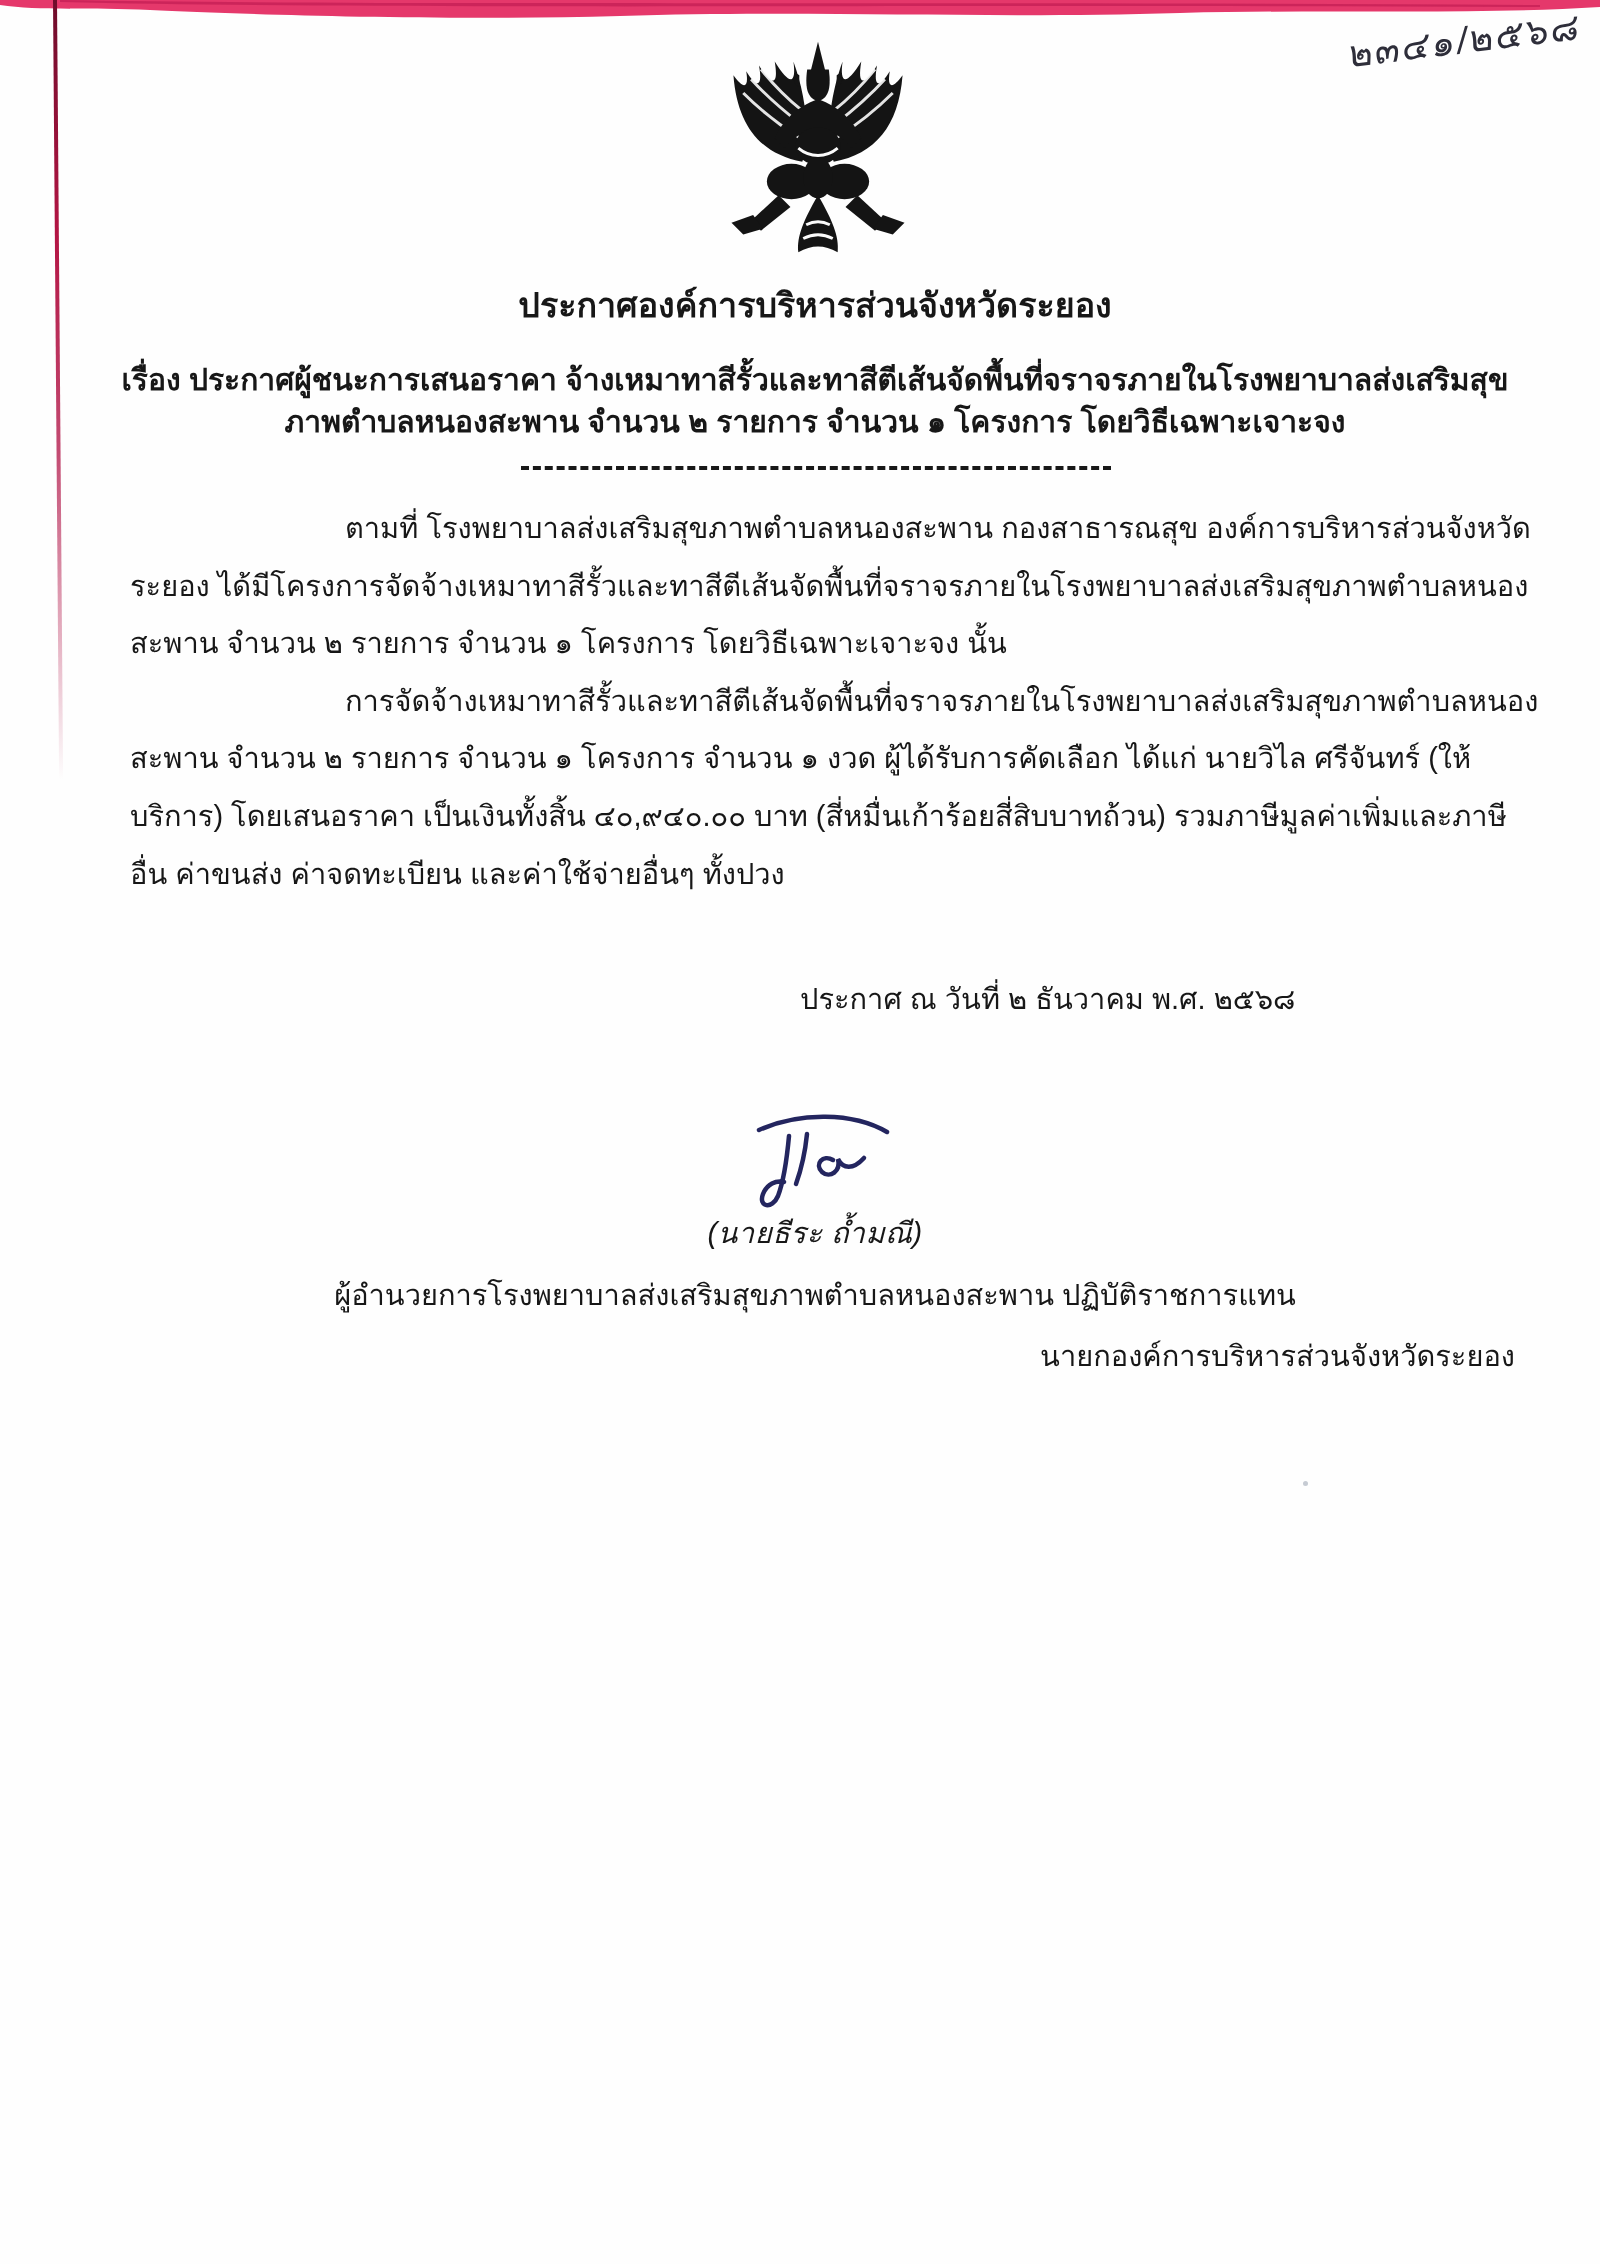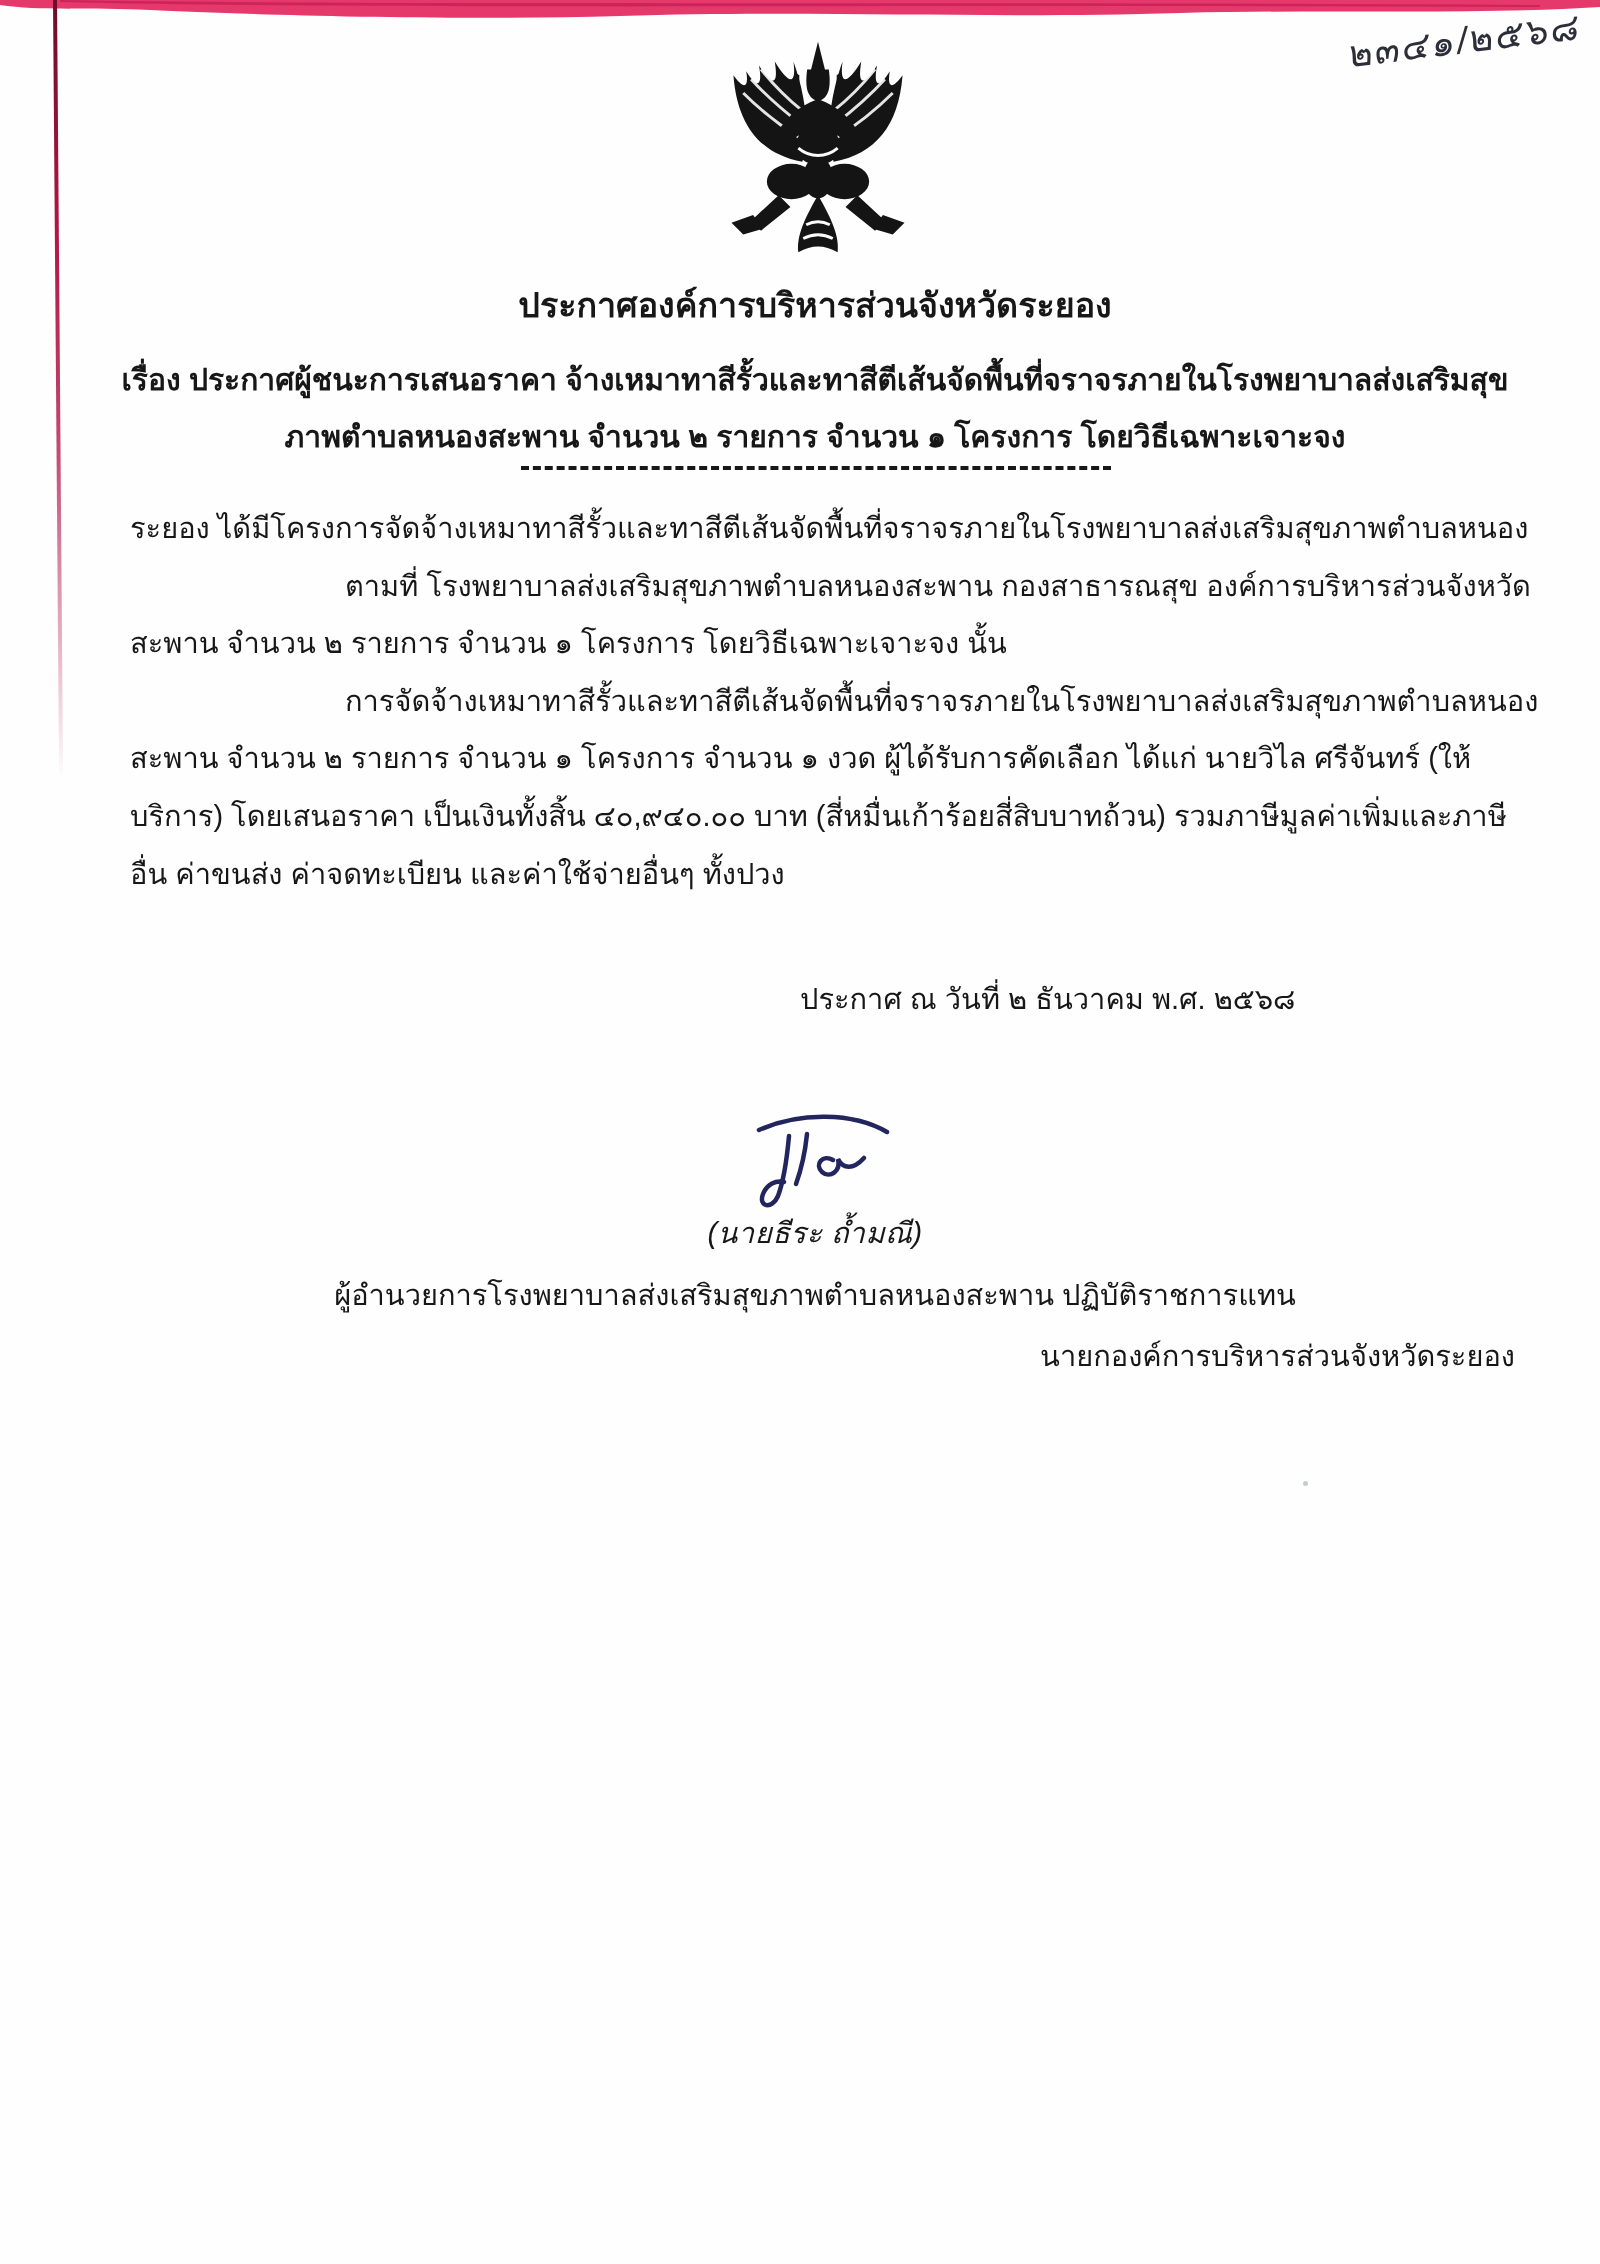--- a/index.html
+++ b/index.html
@@ -25,21 +25,21 @@
     transform:rotate(-7deg) skewX(-9deg);
     letter-spacing:2px;white-space:nowrap;
   }
   .speck{position:absolute;width:5px;height:5px;border-radius:50%;background:#98a0ae;opacity:.55;}
   
   .emblem{position:absolute;top:36px;left:700px;width:236px;height:230px;}
   
   .center-block{position:absolute;left:115px;width:1400px;text-align:center;}
   .title{top:278px;font-size:34px;font-weight:700;}
   .subject1{top:356px;font-size:30px;font-weight:700;}
-  .subject2{top:398px;font-size:30px;font-weight:700;margin-top:15px;}
+  .subject2{top:398px;font-size:30px;font-weight:700;}
   .divider{
     position:absolute;top:466px;left:521px;width:590px;height:0;
     border-top:4px dashed #181818;
   }
   .body-text{
     position:absolute;left:130px;top:500px;width:1350px;
     font-size:29px;line-height:57.6px;white-space:nowrap;
   }
   .body-line{height:57.6px;}
   .indent{padding-left:215px;}
@@ -109,22 +109,22 @@
     </g>
   </svg>
 
   <div class="center-block title">ประกาศองค์การบริหารส่วนจังหวัดระยอง</div>
   <div class="center-block subject1">เรื่อง ประกาศผู้ชนะการเสนอราคา จ้างเหมาทาสีรั้วและทาสีตีเส้นจัดพื้นที่จราจรภายในโรงพยาบาลส่งเสริมสุข</div>
   <div class="center-block subject2">ภาพตำบลหนองสะพาน จำนวน ๒ รายการ จำนวน ๑ โครงการ โดยวิธีเฉพาะเจาะจง</div>
 
   <div class="divider"></div>
 
   <div class="body-text">
+    <div class="body-line indent">ตามที่ โรงพยาบาลส่งเสริมสุขภาพตำบลหนองสะพาน กองสาธารณสุข องค์การบริหารส่วนจังหวัด</div>
     <div class="body-line">ระยอง ได้มีโครงการจัดจ้างเหมาทาสีรั้วและทาสีตีเส้นจัดพื้นที่จราจรภายในโรงพยาบาลส่งเสริมสุขภาพตำบลหนอง</div>
-    <div class="body-line indent">ตามที่ โรงพยาบาลส่งเสริมสุขภาพตำบลหนองสะพาน กองสาธารณสุข องค์การบริหารส่วนจังหวัด</div>
     <div class="body-line">สะพาน จำนวน ๒ รายการ จำนวน ๑ โครงการ โดยวิธีเฉพาะเจาะจง  นั้น</div>
     <div class="body-line indent">การจัดจ้างเหมาทาสีรั้วและทาสีตีเส้นจัดพื้นที่จราจรภายในโรงพยาบาลส่งเสริมสุขภาพตำบลหนอง</div>
     <div class="body-line">สะพาน จำนวน ๒ รายการ จำนวน ๑ โครงการ จำนวน ๑ งวด ผู้ได้รับการคัดเลือก ได้แก่ นายวิไล ศรีจันทร์ (ให้</div>
     <div class="body-line">บริการ) โดยเสนอราคา เป็นเงินทั้งสิ้น ๔๐,๙๔๐.๐๐ บาท (สี่หมื่นเก้าร้อยสี่สิบบาทถ้วน) รวมภาษีมูลค่าเพิ่มและภาษี</div>
     <div class="body-line">อื่น ค่าขนส่ง ค่าจดทะเบียน และค่าใช้จ่ายอื่นๆ ทั้งปวง</div>
   </div>
 
   <div class="date-line">ประกาศ ณ วันที่  ๒ ธันวาคม พ.ศ. ๒๕๖๘</div>
 
   <svg class="signature" viewBox="0 0 184 108">

